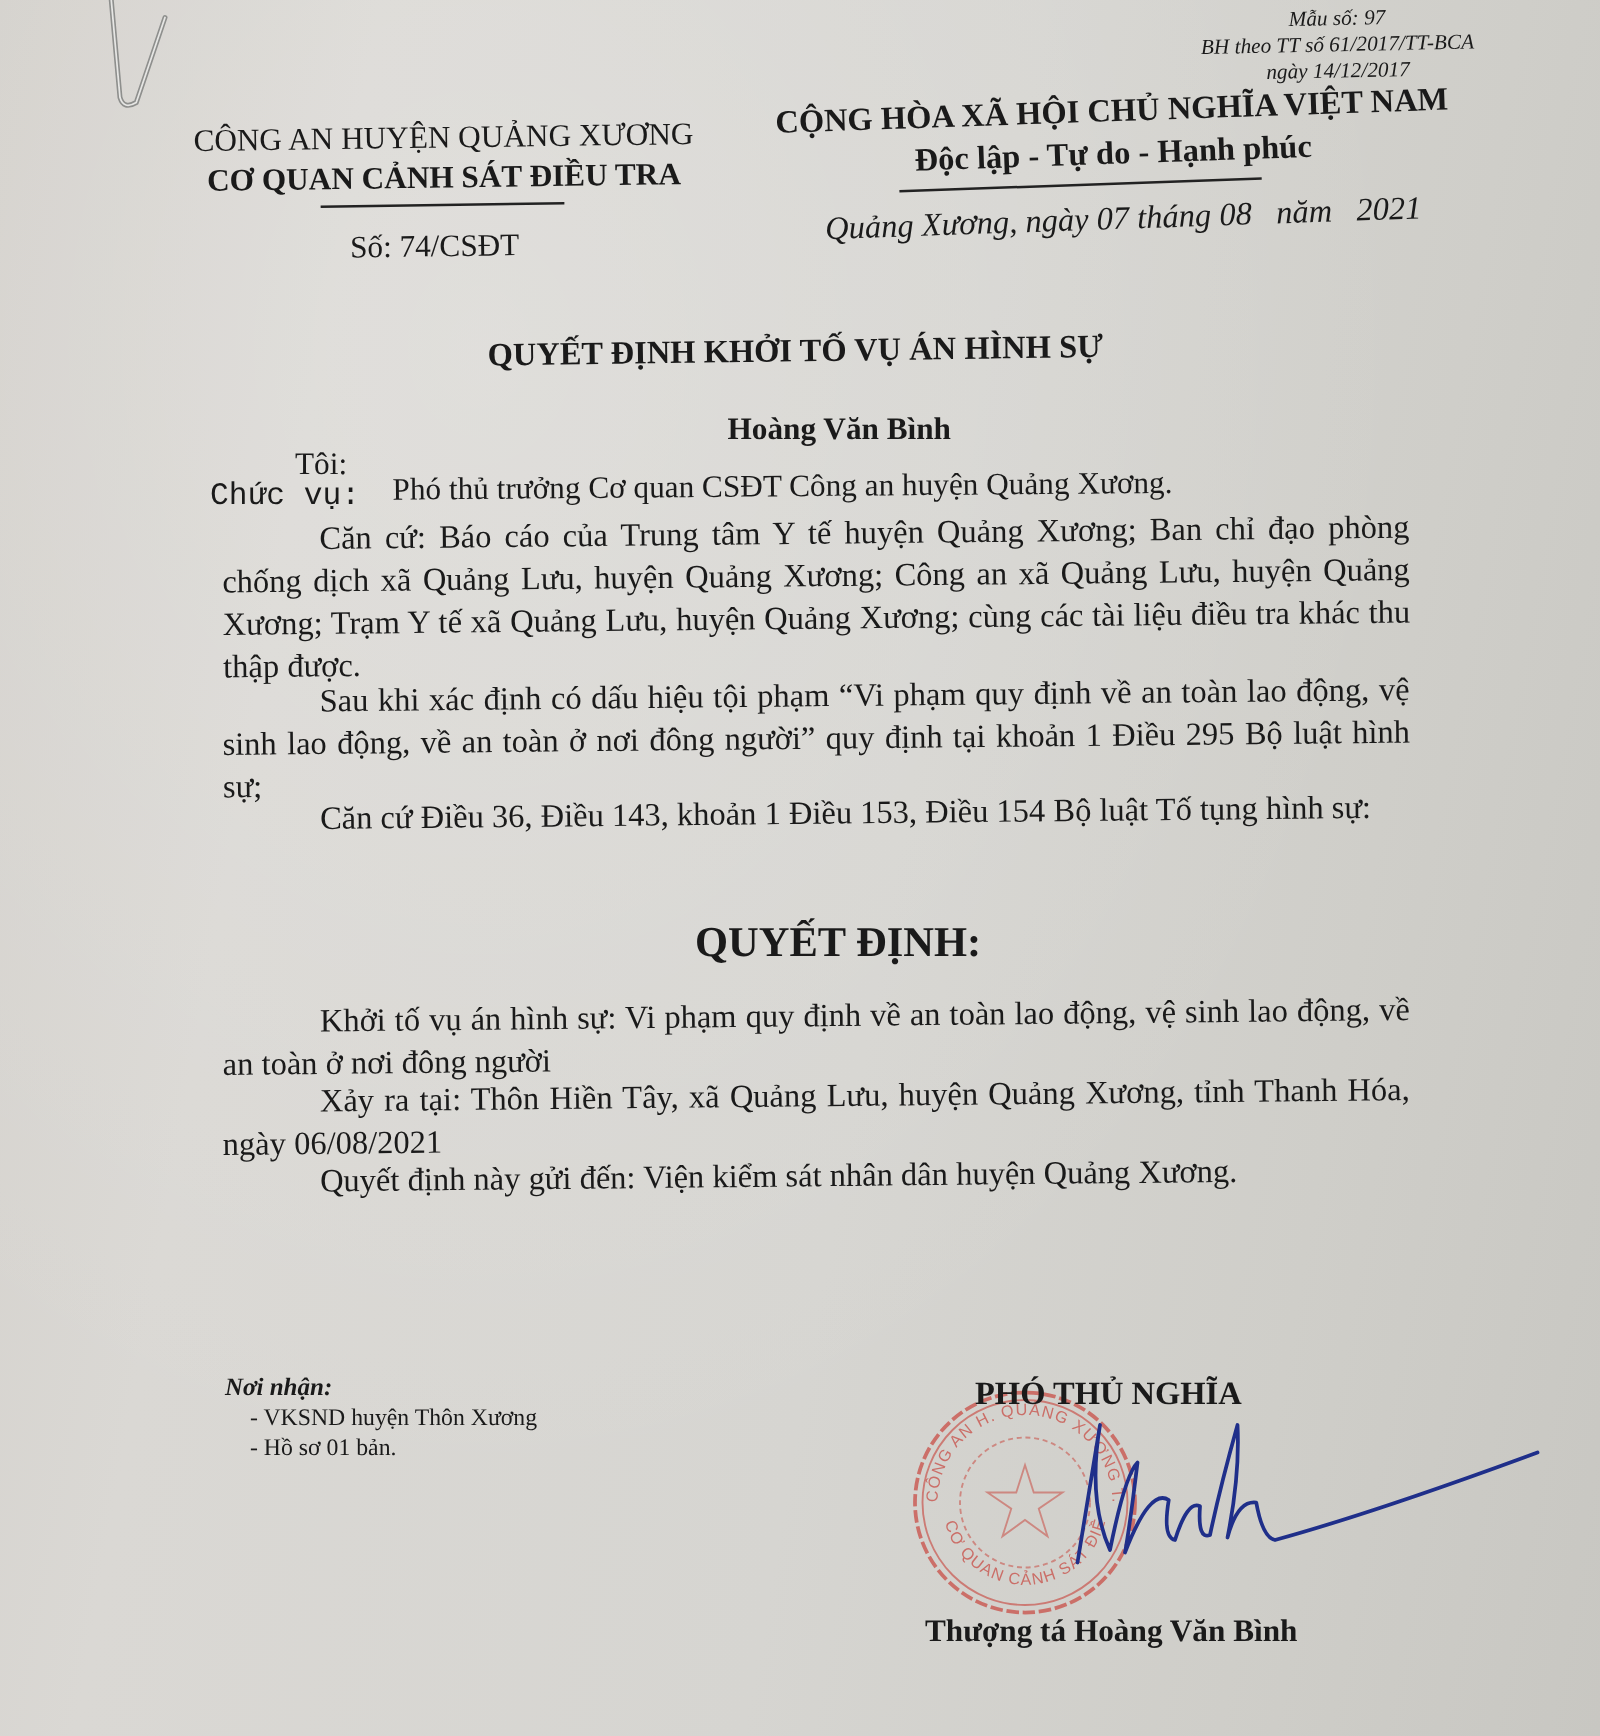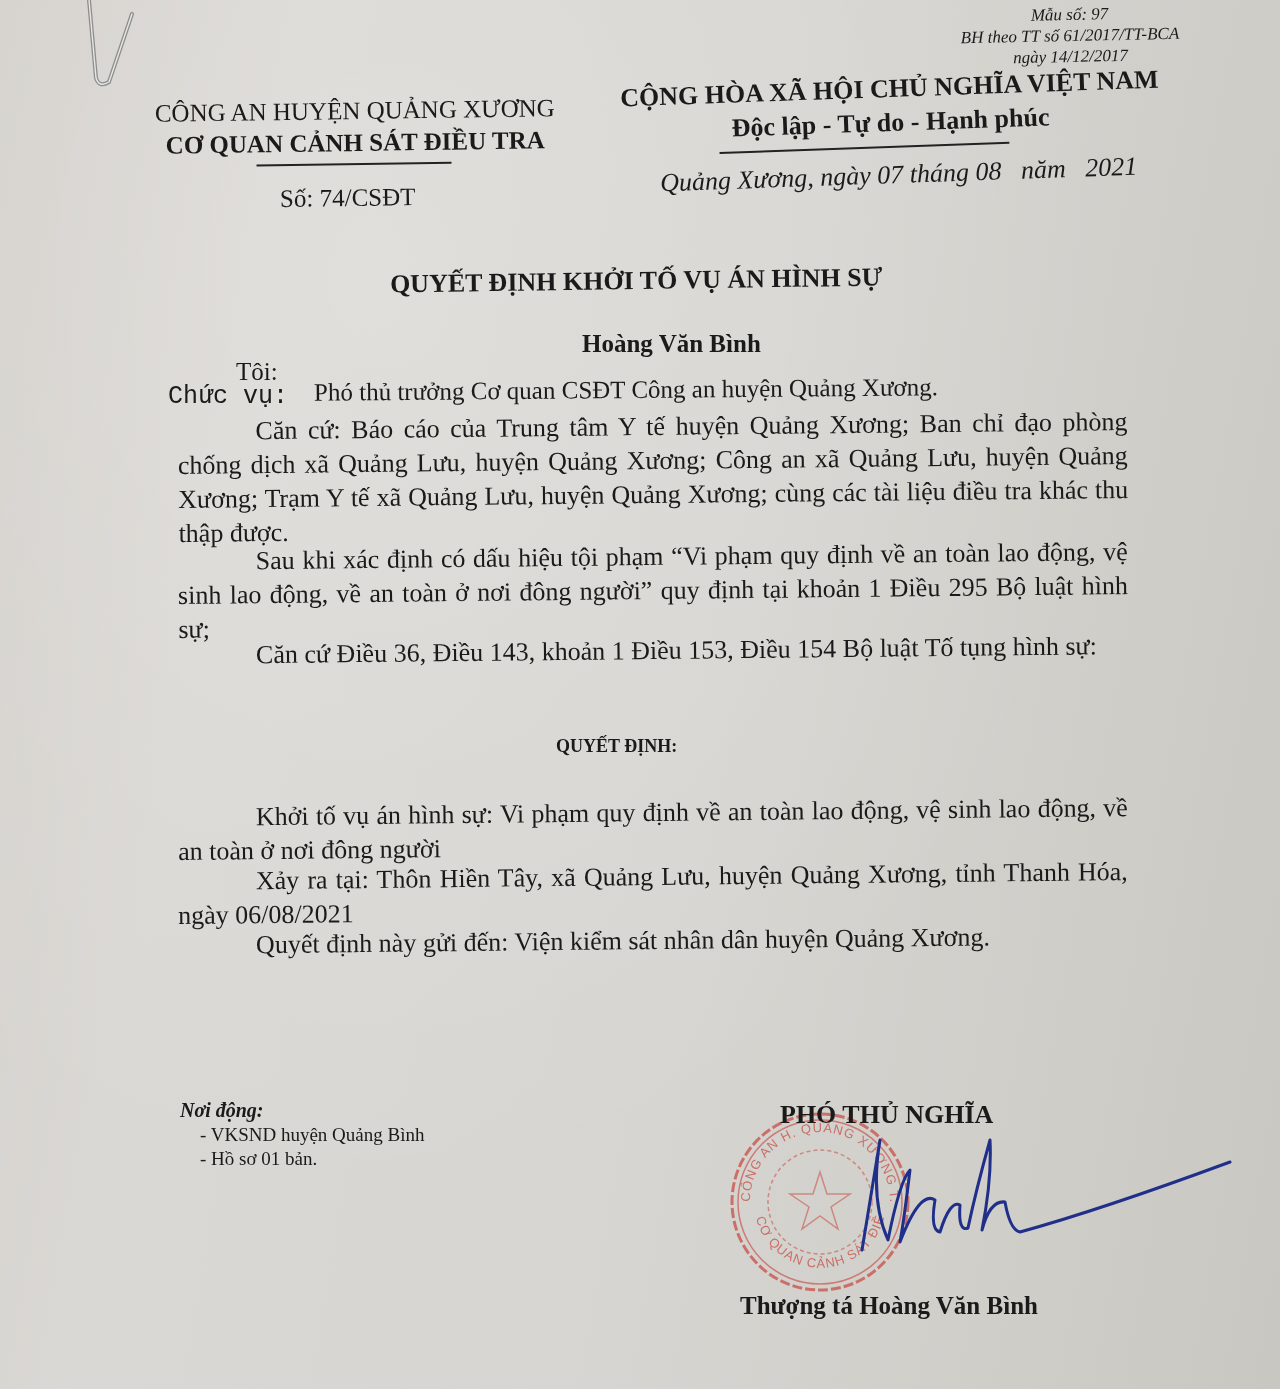--- a/index.html
+++ b/index.html
@@ -37,21 +37,21 @@
     .row-label { font-size: 25px; }
     .toi-label { left: 236px; top: 338px; margin-top: 20px; }
     .toi-name { left: 582px; top: 330px; font-size: 25px; font-weight: bold; }
     .cv-label { left: 168px; top: 382px; font-family: Liberation Mono, monospace; }
     .cv-value { left: 314px; top: 376px; font-size: 25px; white-space: nowrap; transform: rotate(-0.5deg); }
     .para { font-size: 26px; line-height: 34px; text-align: justify; width: 950px; transform: rotate(-0.6deg); }
     .para .indent { display: inline-block; width: 78px; }
     .p1 { left: 178px; top: 410px; }
     .p2 { left: 178px; top: 540px; }
     .p3 { left: 178px; top: 634px; }
-    .decision-heading { left: 556px; top: 736px; font-size: 18px; font-weight: bold; }
+    .decision-heading { left: 556px; top: 736px; font-size: 34px; font-weight: bold; }
     .p4 { left: 178px; top: 796px; }
     .p5 { left: 178px; top: 860px; }
     .p6 { left: 178px; top: 924px; }
     
     .recipients { left: 180px; top: 1097px; font-family: "Liberation Sans", "DejaVu Sans", sans-serif; }
     .recipients .head { font-family: "Liberation Serif", serif; font-weight: bold; font-style: italic; font-size: 20px; line-height: 26px; }
     .recipients .item { font-family: "Liberation Serif", serif; font-size: 19px; line-height: 24px; padding-left: 20px; }
     
     .sig-title { left: 780px; top: 1100px; font-size: 26px; font-weight: bold; white-space: nowrap; }
     .sig-name { left: 740px; top: 1292px; font-size: 25px; font-weight: bold; white-space: nowrap; }
@@ -98,22 +98,22 @@
 <div class="abs para p1"><span class="indent"></span><span>Căn cứ: Báo cáo của Trung tâm Y tế huyện Quảng Xương; Ban chỉ đạo phòng chống dịch xã Quảng Lưu, huyện Quảng Xương; Công an xã Quảng Lưu, huyện Quảng Xương; Trạm Y tế xã Quảng Lưu, huyện Quảng Xương; cùng các tài liệu điều tra khác thu thập được.</span></div>
 <div class="abs para p2"><span class="indent"></span><span>Sau khi xác định có dấu hiệu tội phạm “Vi phạm quy định về an toàn lao động, vệ sinh lao động, về an toàn ở nơi đông người” quy định tại khoản 1 Điều 295 Bộ luật hình sự;</span></div>
 <div class="abs para p3"><span class="indent"></span><span>Căn cứ Điều 36, Điều 143, khoản 1 Điều 153, Điều 154 Bộ luật Tố tụng hình sự:</span></div>
 
 <div class="abs decision-heading">QUYẾT ĐỊNH:</div>
 <div class="abs para p4"><span class="indent"></span><span>Khởi tố vụ án hình sự: Vi phạm quy định về an toàn lao động, vệ sinh lao động, về an toàn ở nơi đông người</span></div>
 <div class="abs para p5"><span class="indent"></span><span>Xảy ra tại: Thôn Hiền Tây, xã Quảng Lưu, huyện Quảng Xương, tỉnh Thanh Hóa, ngày 06/08/2021</span></div>
 <div class="abs para p6"><span class="indent"></span><span>Quyết định này gửi đến: Viện kiểm sát nhân dân huyện Quảng Xương.</span></div>
 
 <div class="abs recipients">
-  <div class="head">Nơi động:</div>
-  <div class="item">- VKSND huyện Quảng Bình</div>
+  <div class="head">Nơi nhận:</div>
+  <div class="item">- VKSND huyện Thôn Xương</div>
   <div class="item">- Hồ sơ 01 bản.</div>
 </div>
 
 <svg class="abs seal" viewBox="0 0 188 188">
   <defs>
     <path id="sealTop" d="M24 94 A70 70 0 0 1 164 94"></path>
     <path id="sealBot" d="M30 110 A66 66 0 0 0 158 110"></path>
   </defs>
   <circle cx="94" cy="94" r="88" fill="none" stroke="#c9564f" stroke-width="3" stroke-dasharray="10 3" opacity="0.8"></circle>
   <circle cx="94" cy="94" r="82" fill="none" stroke="#c9564f" stroke-width="1.5" opacity="0.7"></circle>

